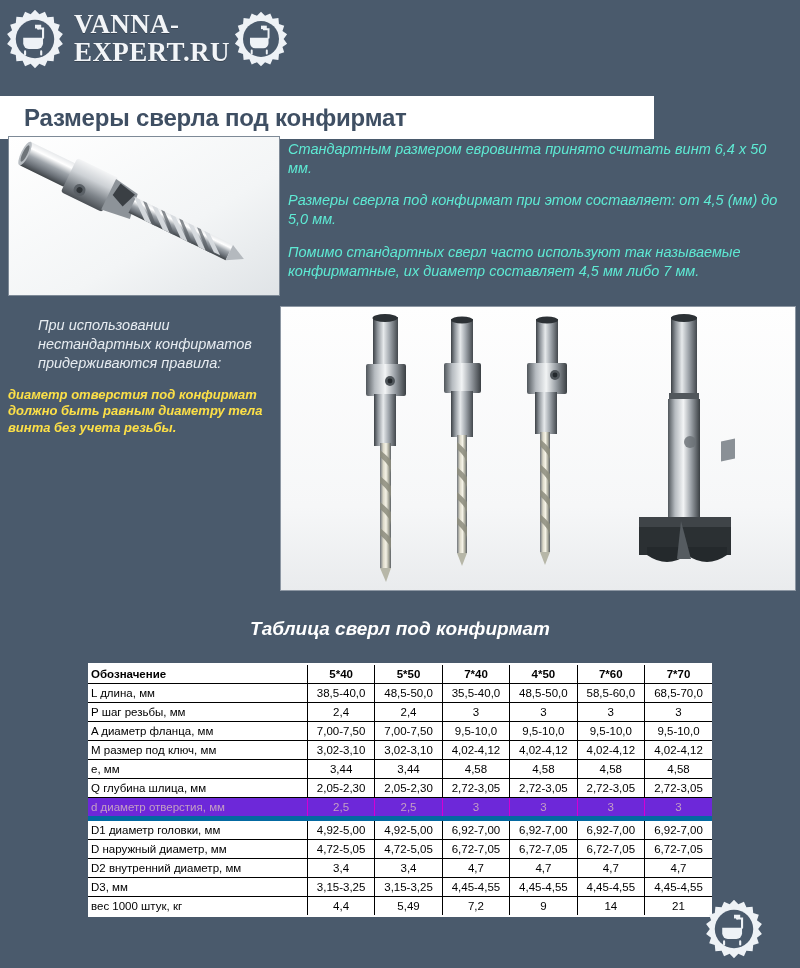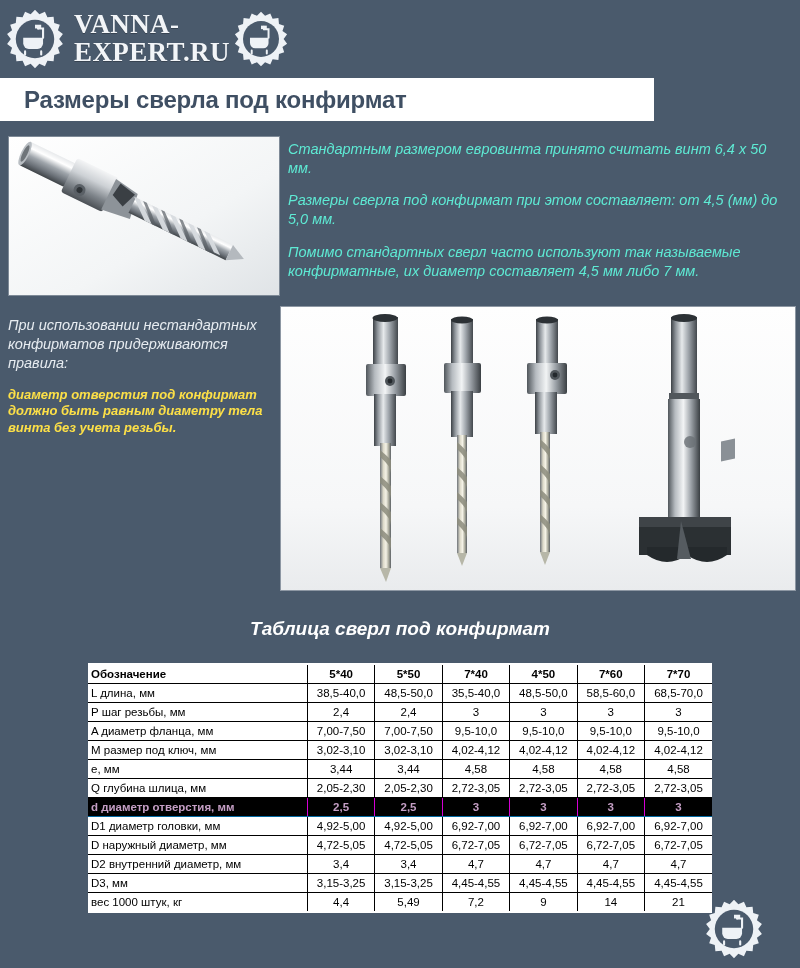--- a/index.html
+++ b/index.html
@@ -25,21 +25,21 @@
     font-size: 27px;
     line-height: 1.02;
     letter-spacing: 0.4px;
     margin: 0 2px 0 8px;
     white-space: pre-line;
     text-shadow: 0 1px 0 rgba(0,0,0,.25);
   }
 
   
   .title-band {
-    position: absolute; left: 0; top: 78px; width: 654px; height: 43px;
+    position: absolute; left: 0; top: 96px; width: 654px; height: 43px;
     background: #ffffff;
     display: flex; align-items: center;
   }
   .title-band h1 {
     color: #3f4f63;
     font-size: 24px;
     font-weight: bold;
     padding-left: 24px;
     letter-spacing: -0.2px;
   }
@@ -71,20 +71,21 @@
   }
   .rule-col {
     position: absolute; left: 8px; top: 316px; width: 266px;
   }
   .rule-col .lead {
     color: #e7ecf1;
     font-style: italic;
     font-size: 14.5px;
     line-height: 1.3;
     margin-bottom: 14px;
+    margin-left: 30px;
   }
   .rule-col .emph {
     color: #fde047;
     font-style: italic;
     font-weight: bold;
     font-size: 13px;
     line-height: 1.28;
   }
 
   
@@ -117,25 +118,24 @@
     white-space: nowrap;
   }
   table.specs tr td:last-child, table.specs tr th:last-child { border-right: none; }
   table.specs tr:last-child td { border-bottom: none; }
   table.specs .lbl { text-align: left; width: 218px; }
   table.specs .val { text-align: center; width: 67px; }
   table.specs thead th { font-weight: bold; margin-top: 44px; }
   table.specs thead th.lbl { text-align: left; }
   table.specs thead th.val { text-align: center; }
   table.specs tr.hl td {
-    background: #000000;
+    background: #6d28d9;
     color: #c49ec4;
-    border-bottom: 1px solid #0369a1;
+    border-bottom: 5px solid #0369a1;
     border-right-color: #d400d4;
-    font-weight: bold;
   }
 
   
   .footer-logo {
     position: absolute; right: 14px; bottom: 8px; width: 62px; height: 62px;
   }
 </style>
 </head>
 <body>
 

